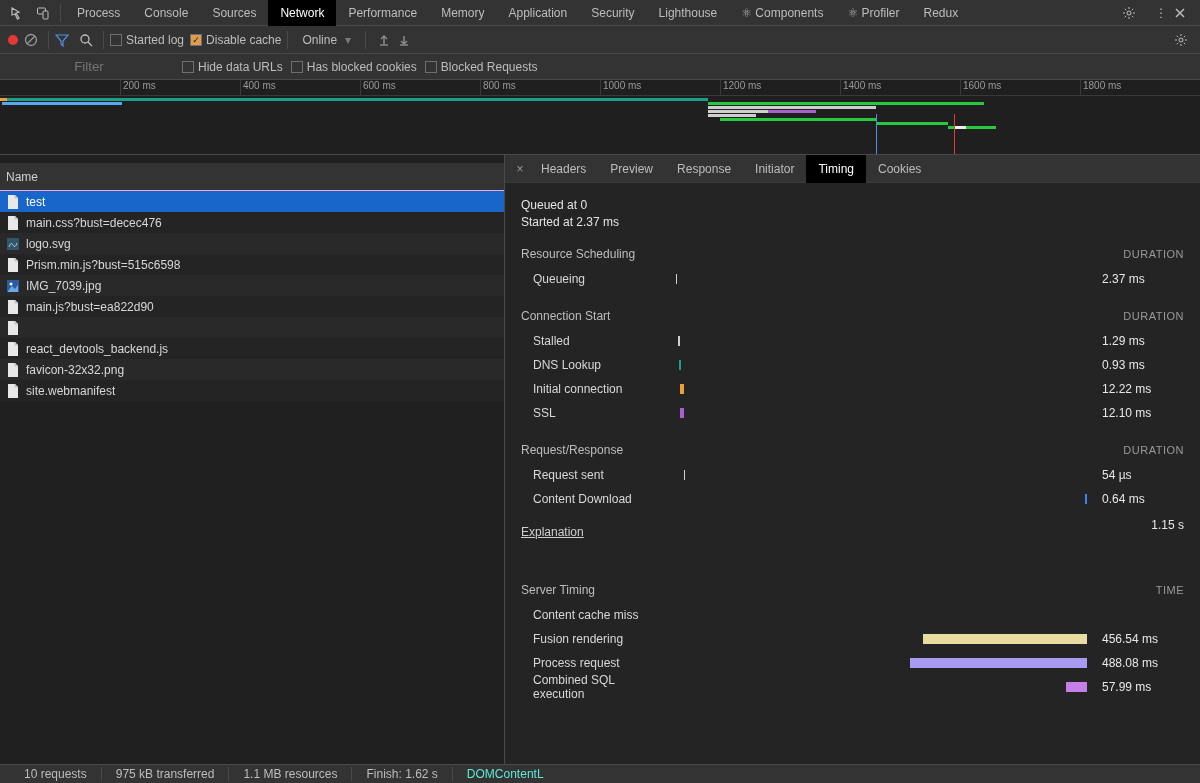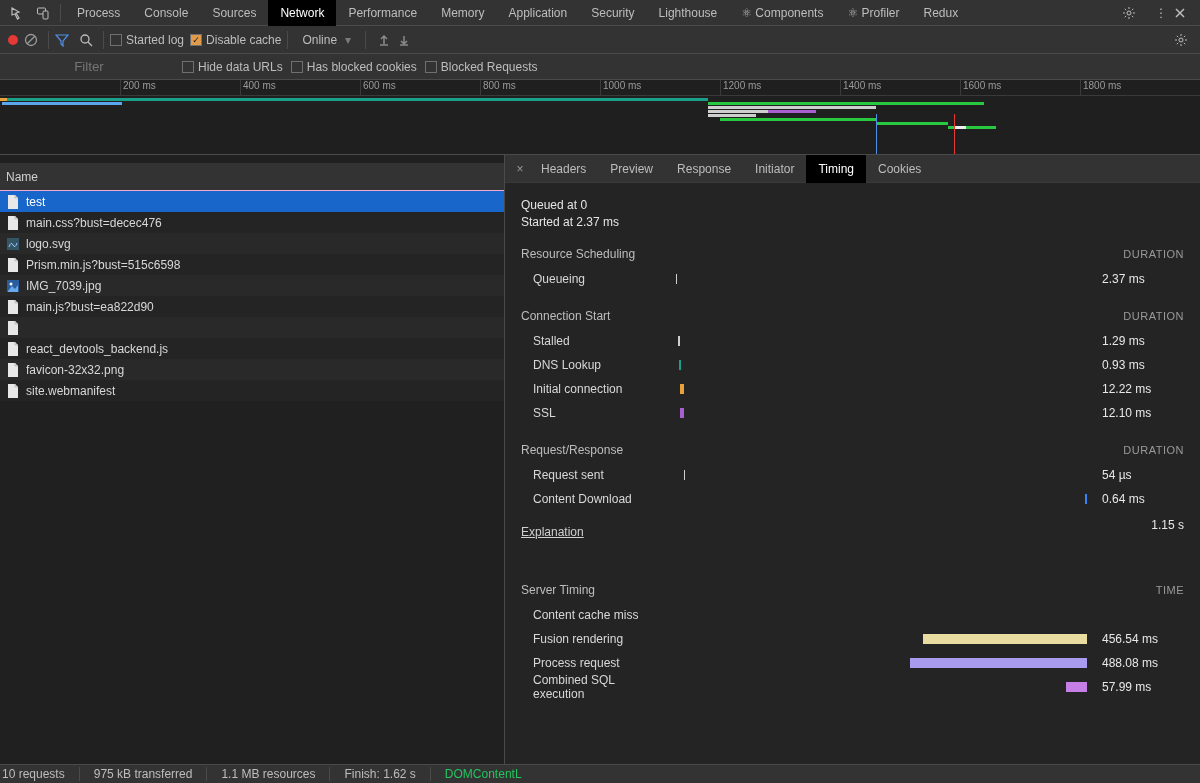--- a/index.html
+++ b/index.html
@@ -148,24 +148,24 @@
   }
   .trow .tlabel { width:140px; color:#d8d8d8; padding-left:12px;}
   .trow .tbar-area { flex:1; position:relative; height:12px;}
   .trow .tbar { position:absolute; top:1px; height:10px;}
   .trow .tval { width:82px; text-align:left; color:#e8e8e8;}
   .explain { color:#d0d0d0; text-decoration:underline; margin-top:14px;}
   
   .status {
     height: 19px; display:flex; align-items:center;
     background:#333333; border-top:1px solid #4a4a4a;
-    padding:0 2px; gap:14px; color:#bdbdbd; font-size:12px;
+    padding:0 24px; gap:14px; color:#bdbdbd; font-size:12px;
   }
   .status .sep { width:1px; height:14px; background:#4a4a4a;}
-  .status .domc { color:#22c55e;}
+  .status .domc { color:#5eead4;}
   svg { display:block; }
 </style>
 </head>
 <body>
 
 <div class="tabbar">
   <div class="tool-ic">
     <svg width="14" height="14" viewBox="0 0 14 14">
         <path d="M2 2 L9 6 L6 7 L9 12 L7.5 13 L5 8 L2 9 Z" fill="none" stroke="#bdbdbd" stroke-width="1.2"></path>
       </svg>

